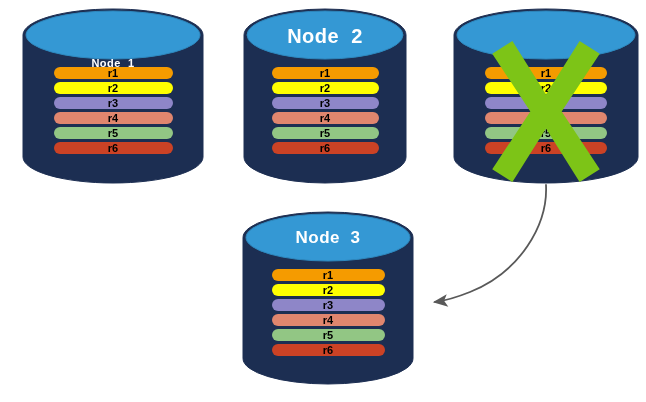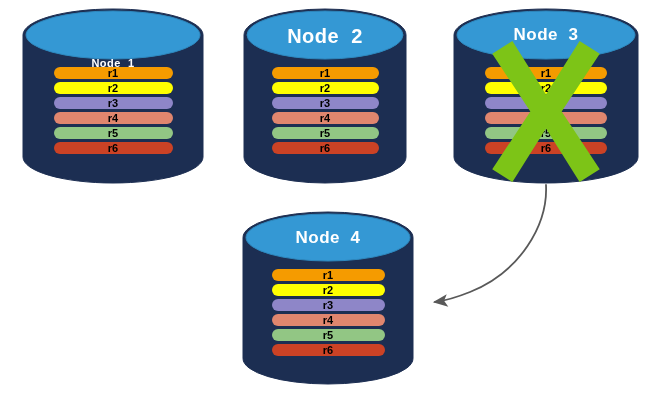--- a/index.html
+++ b/index.html
@@ -106,39 +106,38 @@
           <div class="row" style="width: 107px; height: 12px; background: rgb(224, 134, 110); font-size: 11px;">r4</div>
           <div class="row" style="width: 107px; height: 12px; background: rgb(146, 198, 132); font-size: 11px;">r5</div>
           <div class="row" style="width: 107px; height: 12px; background: rgb(203, 66, 37); font-size: 11px;">r6</div>
         </div>
       </div>
       <div class="node" style="left: 453px; top: 8px; width: 186px; height: 176px;">
         <svg class="node-svg" width="186" height="176" viewBox="0 0 186 176">
           <path d="M 1,27 L 1,149 A 92,26 0 0 0 185,149 L 185,27 A 92,26 0 0 0 1,27 Z" fill="#1C2E52" stroke="#1C2E52" stroke-width="1"></path>
           <ellipse cx="93" cy="27" rx="89" ry="24" fill="#3498D4" stroke="#2E88BE" stroke-width="1"></ellipse>
         </svg>
-        <div class="node-label" style="top: 17px; font-size: 17px;">Node  3</div>
         <div class="rows" style="top: 59px; gap: 3px;">
           <div class="row" style="width: 122px; height: 12px; background: rgb(245, 155, 0); font-size: 11px;">r1</div>
           <div class="row" style="width: 122px; height: 12px; background: rgb(255, 255, 0); font-size: 11px;">r2</div>
           <div class="row" style="width: 122px; height: 12px; background: rgb(142, 134, 200); font-size: 11px;">r3</div>
           <div class="row" style="width: 122px; height: 12px; background: rgb(224, 134, 110); font-size: 11px;">r4</div>
           <div class="row" style="width: 122px; height: 12px; background: rgb(146, 198, 132); font-size: 11px;">r5</div>
           <div class="row" style="width: 122px; height: 12px; background: rgb(203, 66, 37); font-size: 11px;">r6</div>
         </div>
         <svg class="xmark" width="112" height="141" viewBox="0 0 100 100" preserveAspectRatio="none" style="left: 37px; top: 33px;">
           <path d="M 2,9 L 20,0 L 50,38 L 80,0 L 98,9 L 64,50 L 98,91 L 80,100 L 50,62 L 20,100 L 2,91 L 36,50 Z" fill="#7DC417"></path>
         </svg>
       </div>
       <div class="node" style="left: 242px; top: 211px; width: 172px; height: 174px;">
         <svg class="node-svg" width="172" height="174" viewBox="0 0 172 174">
           <path d="M 1,26.5 L 1,147.5 A 85,25.5 0 0 0 171,147.5 L 171,26.5 A 85,25.5 0 0 0 1,26.5 Z" fill="#1C2E52" stroke="#1C2E52" stroke-width="1"></path>
           <ellipse cx="86" cy="26.5" rx="82" ry="23.5" fill="#3498D4" stroke="#2E88BE" stroke-width="1"></ellipse>
         </svg>
-        <div class="node-label" style="top: 16.5px; font-size: 17px;">Node  4</div>
+        <div class="node-label" style="top: 16.5px; font-size: 17px;">Node  3</div>
         <div class="rows" style="top: 58px; gap: 3px;">
           <div class="row" style="width: 113px; height: 12px; background: rgb(245, 155, 0); font-size: 11px;">r1</div>
           <div class="row" style="width: 113px; height: 12px; background: rgb(255, 255, 0); font-size: 11px;">r2</div>
           <div class="row" style="width: 113px; height: 12px; background: rgb(142, 134, 200); font-size: 11px;">r3</div>
           <div class="row" style="width: 113px; height: 12px; background: rgb(224, 134, 110); font-size: 11px;">r4</div>
           <div class="row" style="width: 113px; height: 12px; background: rgb(146, 198, 132); font-size: 11px;">r5</div>
           <div class="row" style="width: 113px; height: 12px; background: rgb(203, 66, 37); font-size: 11px;">r6</div>
         </div>
       </div>
     </div>

